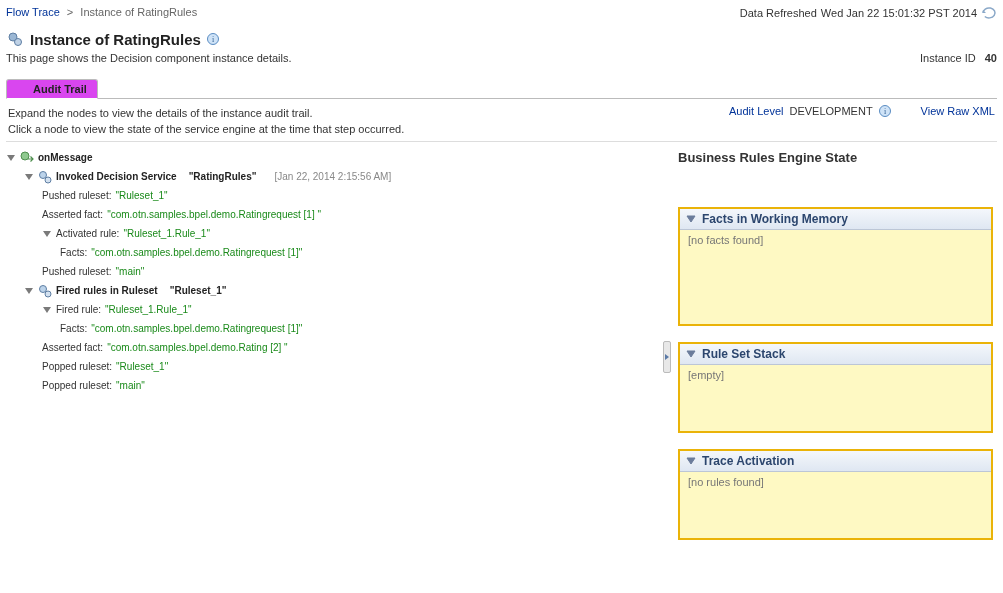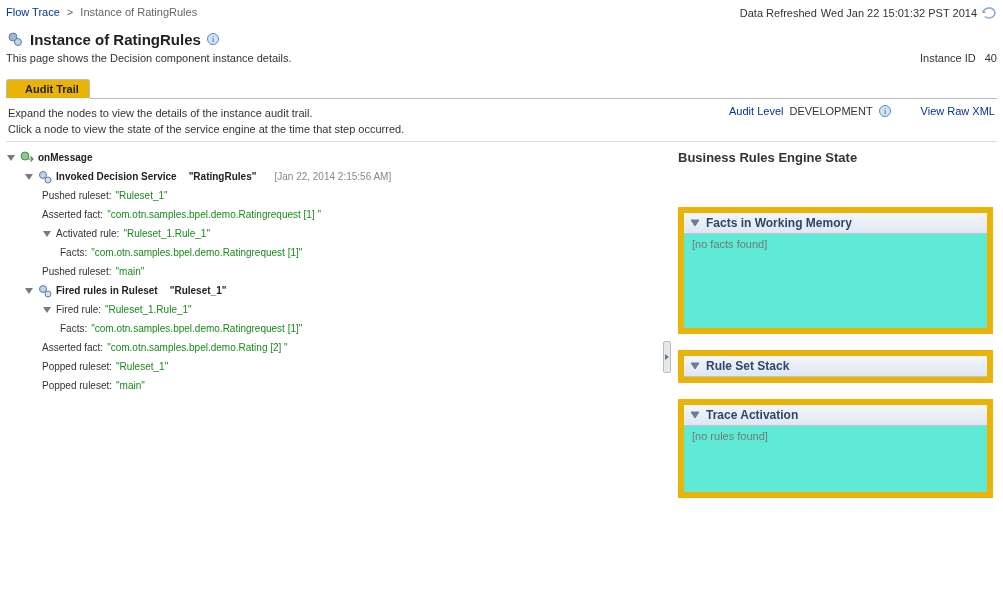--- a/index.html
+++ b/index.html
@@ -24,29 +24,29 @@
   .refresh-icon { width:16px; height:14px; }
 
   .title-row { display: flex; align-items: center; gap: 6px; margin-top: 10px; }
   .title-row h1 { font-size: 15px; font-weight: bold; margin: 0; color: #222; }
   .gear-cluster { width:18px; height:18px; }
   .info-icon { width:12px; height:12px; }
 
   .subtitle-row { display: flex; justify-content: space-between; margin-top: 4px; font-size: 11px; }
   .subtitle-row .left { color: #333; }
   .subtitle-row .right { color: #333; }
-  .subtitle-row .right .idnum { font-weight: normal; padding-left: 6px; }
+  .subtitle-row .right .idnum { font-weight: bold; padding-left: 6px; }
 
   
   .tabstrip { margin-top: 14px; border-bottom: 1px solid #bbb; position: relative; height: 20px; }
   .tab {
     position: absolute; left: 0; bottom: -1px;
     border: 1px solid #bbb; border-bottom: 1px solid #fff;
-    background: #eab308;
-    padding: 3px 10px 3px 18px;
+    background: #d946ef;
+    padding: 3px 10px 3px 26px;
     border-top-left-radius: 3px; border-top-right-radius: 3px;
     font-weight: bold; font-size: 11px;
     color: #222;
   }
 
   
   .infostrip { display: flex; justify-content: space-between; padding: 6px 2px 4px 2px; align-items: flex-start; }
   .infostrip .left { line-height: 16px; }
   .infostrip .right { text-align: right; white-space: nowrap; }
   .infostrip .right .row { display: flex; justify-content: flex-end; align-items: center; gap: 6px; margin-bottom: 2px; }
@@ -82,23 +82,23 @@
   .disclosure { width: 10px; height: 10px; display: inline-flex; align-items: center; justify-content: center; }
   .node-icon { width: 14px; height: 14px; display: inline-flex; align-items:center; justify-content:center; }
   .label-strong { font-weight: bold; color: #222; }
   .dimnote { color: #888; }
   .kvkey { color: #333; }
   .kvval { color: #1a8a1a; } 
 
   
   .right-title { font-weight: bold; font-size: 13px; color: #333; margin: 0 0 42px 0; }
   .panel {
-    border: 6px solid #eab308;
+    border: 2px solid #eab308;
     margin-bottom: 16px;
-    background: #5eead4;
+    background: #fef9c3;
   }
   .panel-header {
     background: linear-gradient(#f4f7fb, #dfe7f2);
     border-bottom: 1px solid #bcc6d6;
     padding: 3px 6px;
     display: flex; align-items: center; gap: 6px;
     color: #2c466e; font-weight: bold; font-size: 12px;
   }
   .panel-body {
     padding: 4px 8px;
@@ -350,20 +350,21 @@
 
     <div class="panel">
       <div class="panel-header">
         <span class="disclosure">
           <svg viewBox="0 0 10 10" width="10" height="10">
                 <path d="M1 2 L9 2 L5 8 Z" fill="#6b7c9b"></path>
               </svg>
         </span>
         <span>Rule Set Stack</span>
       </div>
+      <div class="panel-body tall">[empty]</div>
     </div>
 
     <div class="panel">
       <div class="panel-header">
         <span class="disclosure">
           <svg viewBox="0 0 10 10" width="10" height="10">
                 <path d="M1 2 L9 2 L5 8 Z" fill="#6b7c9b"></path>
               </svg>
         </span>
         <span>Trace Activation</span>

